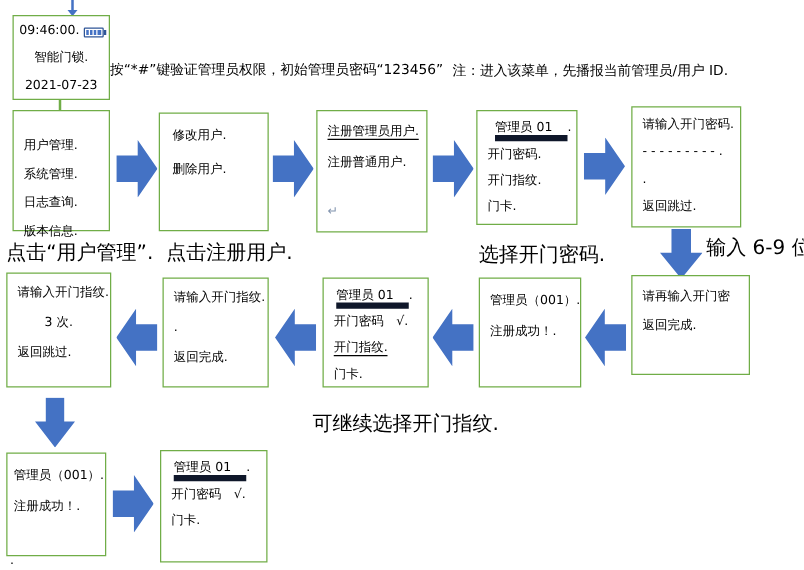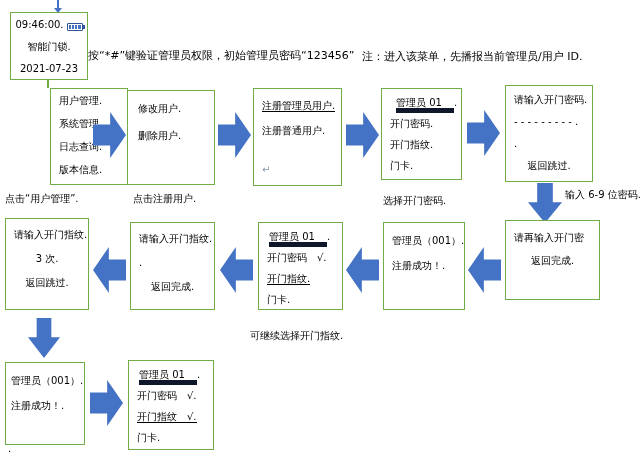--- a/index.html
+++ b/index.html
@@ -14,42 +14,42 @@
   .canvas{
     position:relative;width:643px;height:456px;background:#ffffff;overflow:hidden;
     font-family:"DejaVu Sans","Liberation Sans",sans-serif;color:var(--text);
   }
   
   .screen{position:absolute;border:1.6px solid var(--box-border);background:#fff;font-size:10px;box-sizing:border-box;}
   .ln{white-space:nowrap;padding-left:8px;}
   .center{text-align:center;padding-left:0;}
   .u{border-bottom:1px solid #000;}
   .u-wide{border-bottom:5px solid #0f172a;padding-right:12px;}
-  .btns{display:flex;justify-content:center;padding:0 8px 0 8px;white-space:nowrap;}
+  .btns{display:flex;justify-content:flex-start;padding:0 8px 0 8px;white-space:nowrap;}
   .ret-mark{color:#8496b0;}
   
   .arrow{position:absolute;background:var(--arrow-fill);}
   .arrow-right{clip-path:polygon(0 27%,52% 27%,52% 0,100% 50%,52% 100%,52% 73%,0 73%);}
   .arrow-left{clip-path:polygon(100% 27%,48% 27%,48% 0,0 50%,48% 100%,48% 73%,100% 73%);}
   .arrow-down{clip-path:polygon(27% 0,73% 0,73% 48%,100% 48%,50% 100%,0 48%,27% 48%);}
   
   .drop-line{position:absolute;width:2px;background:var(--connector-blue);}
   .drop-head{position:absolute;width:0;height:0;border-left:4px solid transparent;border-right:4px solid transparent;border-top:5px solid var(--connector-blue);}
   .conn-line{position:absolute;width:1.5px;background:var(--box-border);}
   
-  .caption{position:absolute;font-size:10px;white-space:nowrap;}
+  .caption{position:absolute;font-size:16px;white-space:nowrap;}
   .note{position:absolute;font-size:11px;white-space:nowrap;}
   
   .battery{display:inline-flex;align-items:center;gap:1px;width:16px;height:8px;border:1px solid var(--battery-outline);border-radius:1px;margin-left:3px;position:relative;vertical-align:-1px;padding:0 1px;box-sizing:border-box;}
   .battery i{display:block;width:2.4px;height:4.5px;background:var(--battery-fill);}
   .battery::after{content:"";position:absolute;right:-3px;top:1.5px;width:2px;height:3.5px;background:var(--battery-outline);}
   
   .bx-home .ln{line-height:21px;padding-top:1px;}
   .bx-menu .ln{line-height:23px;}
-  .bx-menu{padding-top:0;margin-left:40px;}
+  .bx-menu{padding-top:16px;}
   .bx-user .ln{line-height:27px;}
   .bx-user{padding-top:4px;padding-left:2px;}
   .bx-reg .ln{line-height:25px;}
   .bx-reg{padding-top:4px;}
   .bx-methods .ln{line-height:21px;}
   .bx-methods{padding-top:3px;}
   .bx-pwd .ln,.bx-pwd .btns{line-height:22px;}
   .bx-pwd{padding-top:3px;}
   .bx-repwd .ln,.bx-repwd .btns{line-height:23px;}
   .bx-repwd{padding-top:5px;}
@@ -185,19 +185,18 @@
   <div class="screen bx-ok" style="left:5px;top:362px;width:80px;height:83px;">
     <div class="ln" style="padding-left:5px;">管理员（001）.</div>
     <div class="ln" style="padding-left:5px;">注册成功！.</div>
   </div>
 
   <div class="arrow arrow-right" style="left:90px;top:380px;width:33px;height:46px;"></div>
 
   <div class="screen bx-methods" style="left:128px;top:360px;width:86px;height:90px;">
     <div class="ln" style="padding-left:10px;"><span class="u-wide">管理员 01</span><span>.</span></div>
     <div class="ln">开门密码　√.</div>
-    <div class="ln"><span class="u">开门指纹　√.</span></div>
     <div class="ln">门卡.</div>
   </div>
 
   <div class="caption" style="left:8px;top:443px;font-size:10px;">.</div>
 
 </div>
 
 </body></html>

